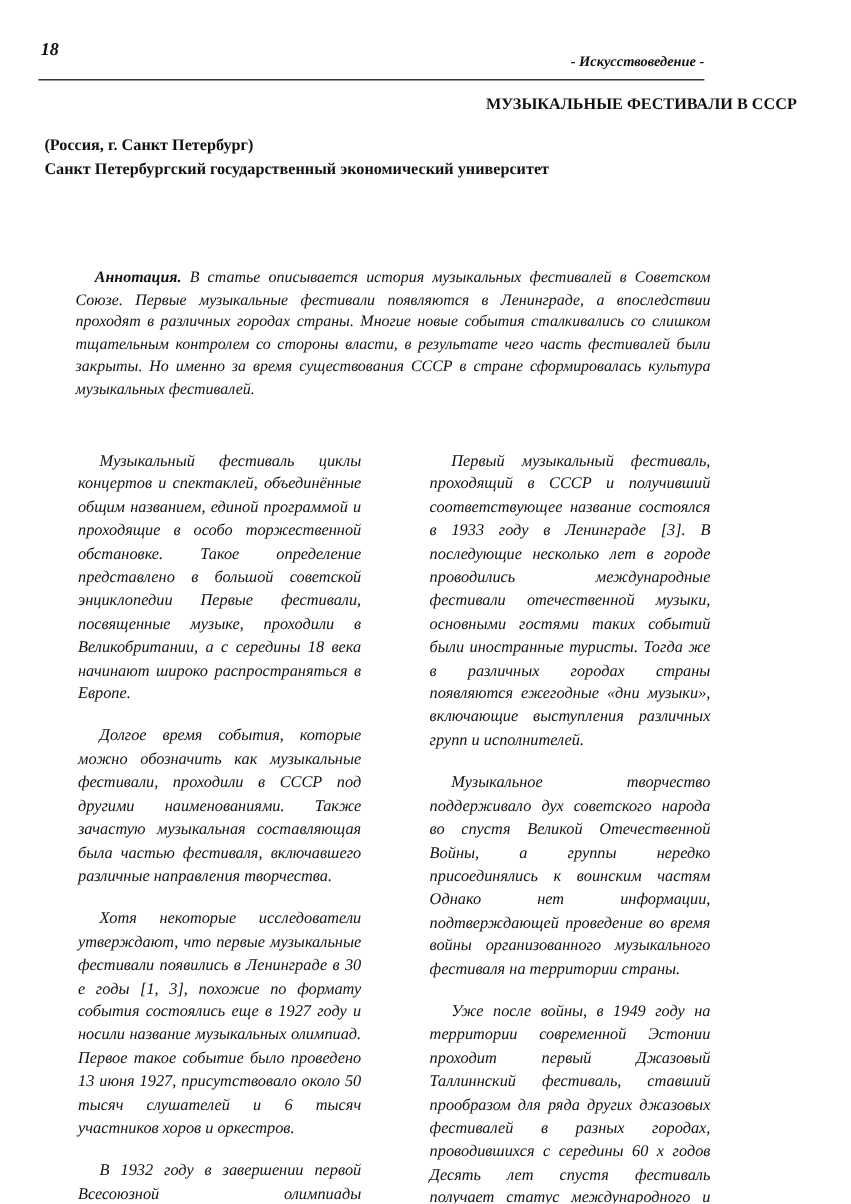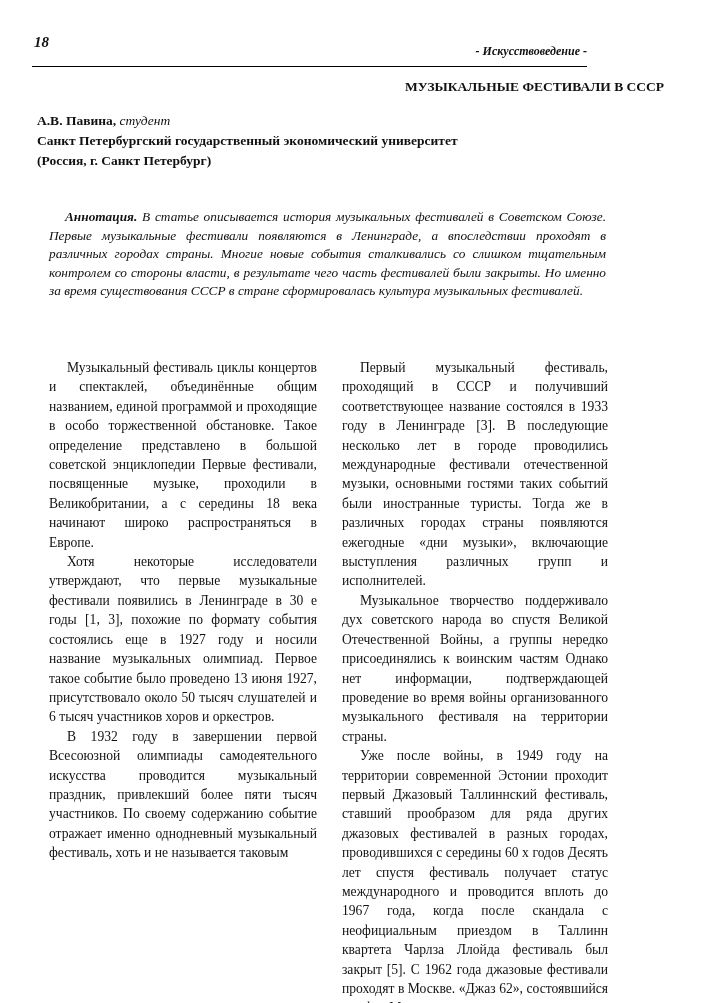--- a/index.html
+++ b/index.html
@@ -12,52 +12,49 @@
   .rule { position: absolute; left: 32px; width: 555px; top: 66px; height: 0;
           border-top: 1px solid #000; }
   .title { position: absolute; left: 32px; width: 632px; top: 79px; text-align: right;
            font-size: 13.5px; font-weight: bold; }
   .author { position: absolute; left: 37px; top: 111px; font-size: 13.5px; line-height: 20px; }
   .author b { font-weight: bold; }
   .author i { font-style: italic; font-weight: normal; }
   .affil { font-weight: bold; }
   .abstract { position: absolute; left: 49px; width: 557px; top: 208px; font-size: 13.3px;
               line-height: 18.5px; font-style: italic; text-align: justify; }
-  .abstract p { margin: 0; text-indent: 16px; }
+  .abstract p { margin: 14px; text-indent: 16px; }
   .abstract .kw { font-weight: bold; }
   .col { position: absolute; top: 358px; font-size: 13.6px; line-height: 19.4px;
          text-align: justify; }
   .col-left { left: 49px; width: 268px; }
   .col-right { left: 342px; width: 266px; }
-  .col p { margin: 0; text-indent: 18px; }
+  .col p { margin: 16px; text-indent: 18px; font-style: italic; }
 </style>
 </head>
 <body>
 
 <div class="page-num">18</div>
 <div class="running-head">- Искусствоведение -</div>
 <div class="rule"></div>
 
 <div class="title">МУЗЫКАЛЬНЫЕ ФЕСТИВАЛИ В СССР</div>
 
 <div class="author">
-  <div>
-    <b>А.В. Павина,</b>
-    <i>студент</i>
-  </div>
+  <div class="affil">(Россия, г. Санкт Петербург)</div>
   <div class="affil">Санкт Петербургский государственный экономический университет</div>
-  <div class="affil">(Россия, г. Санкт Петербург)</div>
 </div>
 
 <div class="abstract">
   <p><span class="kw">Аннотация.</span> <span>В статье описывается история музыкальных фестивалей в Советском Союзе. Первые музыкальные фестивали появляются в Ленинграде, а впоследствии проходят в различных городах страны. Многие новые события сталкивались со слишком тщательным контролем со стороны власти, в результате чего часть фестивалей были закрыты. Но именно за время существования СССР в стране сформировалась культура музыкальных фестивалей.</span></p>
 </div>
 
 <div class="col col-left">
   <p>Музыкальный фестиваль  циклы концертов и спектаклей, объединённые общим названием, единой программой и проходящие в особо торжественной обстановке. Такое определение представлено в большой советской энциклопедии  Первые фестивали, посвященные музыке, проходили в Великобритании, а с середины 18 века начинают широко распространяться в Европе.</p>
+  <p>Долгое время события, которые можно обозначить как музыкальные фестивали, проходили в СССР под другими наименованиями. Также зачастую музыкальная составляющая была частью фестиваля, включавшего различные направления творчества.</p>
   <p>Хотя некоторые исследователи утверждают, что первые музыкальные фестивали появились в Ленинграде в 30 е годы [1, 3], похожие по формату события состоялись еще в 1927 году и носили название музыкальных олимпиад. Первое такое событие было проведено 13 июня 1927, присутствовало около 50 тысяч слушателей и 6 тысяч участников хоров и оркестров.</p>
   <p>В 1932 году в завершении первой Всесоюзной олимпиады самодеятельного искусства проводится музыкальный праздник, привлекший более пяти тысяч участников. По своему содержанию событие отражает именно однодневный музыкальный фестиваль, хоть и не называется таковым</p>
 </div>
 
 <div class="col col-right">
   <p>Первый музыкальный фестиваль, проходящий в СССР и получивший соответствующее название состоялся в 1933 году в Ленинграде [3]. В последующие несколько лет в городе проводились международные фестивали отечественной музыки, основными гостями таких событий были иностранные туристы. Тогда же в различных городах страны появляются ежегодные «дни музыки», включающие выступления различных групп и исполнителей.</p>
   <p>Музыкальное творчество поддерживало дух советского народа во спустя Великой Отечественной Войны, а группы нередко присоединялись к воинским частям  Однако нет информации, подтверждающей проведение во время войны организованного музыкального фестиваля на территории страны.</p>
   <p>Уже после войны, в 1949 году на территории современной Эстонии проходит первый Джазовый Таллиннский фестиваль, ставший прообразом для ряда других джазовых фестивалей в разных городах, проводившихся с середины 60 х годов  Десять лет спустя фестиваль получает статус международного и проводится вплоть до 1967 года, когда после скандала с неофициальным приездом в Таллинн квартета Чарлза Ллойда фестиваль был закрыт [5]. С 1962 года джазовые фестивали проходят в Москве. «Джаз 62», состоявшийся в кафе «Молодежное» впоследст-</p>
 </div>
 

